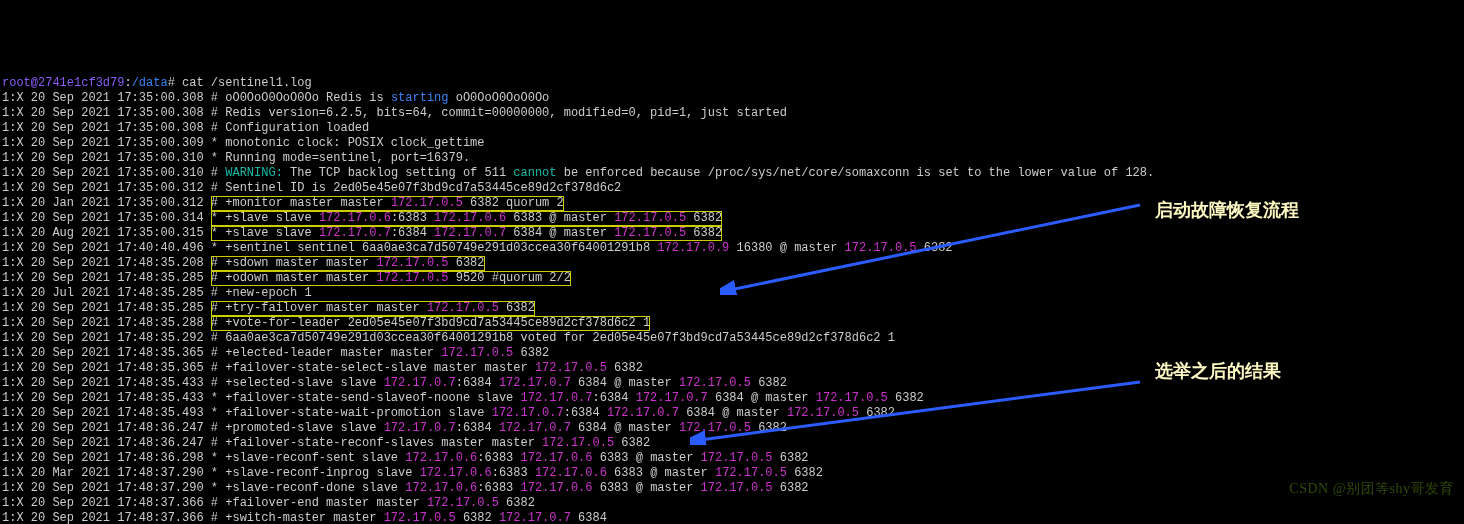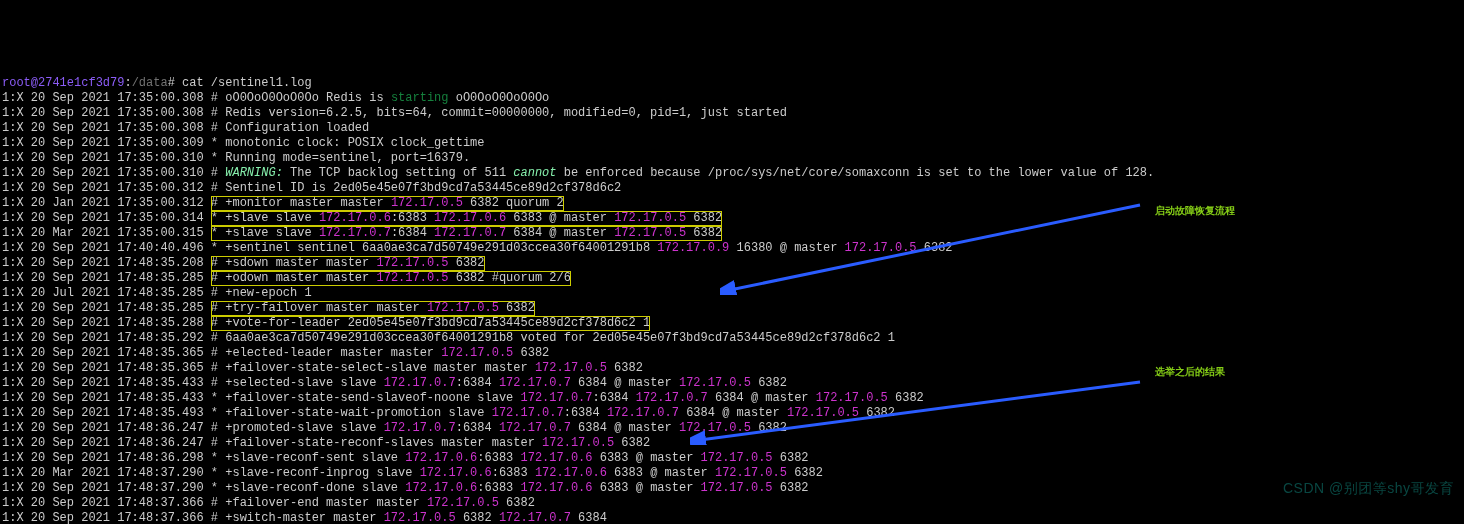--- a/index.html
+++ b/index.html
@@ -10,38 +10,38 @@
     font-size: 12px;
     line-height: 15px;
     white-space: pre;
     width: 1464px;
     height: 524px;
     overflow: hidden;
     position: relative;
   }
   .term { padding: 1px 0 0 2px; position: relative; }
   .c-green { color: #8b5cf6; }
-  .c-path  { color: #737373; }
-  .c-cyan  { color: #15803d; }
-  .c-yellow { color: #86efac; font-style: italic; }
+  .c-path  { color: #3b82f6; }
+  .c-cyan  { color: #3b82f6; }
+  .c-yellow { color: #14b8a6; }
   .c-magenta { color: #c3c; }
   .box-yellow { outline: 1px solid #cc0; outline-offset: -1px; display: inline-block; }
   .annot {
     position: absolute;
-    color: #84cc16;
+    color: #fef9c3;
     font-family: SimSun, "Microsoft YaHei", sans-serif;
-    font-size: 10px;
+    font-size: 18px;
     font-weight: bold;
   }
   .watermark {
     position: absolute;
     right: 10px;
     bottom: 28px;
-    color: #0f766e;
-    font-family: Liberation Sans, sans-serif;
+    color: #4d7c0f;
+    font-family: Liberation Serif, serif;
     font-size: 14px;
     opacity: .6;
     letter-spacing: .5px;
   }
   svg.arrow { position: absolute; pointer-events: none; }
 </style>
 </head>
 <body>
 
 
@@ -50,24 +50,24 @@
 <span class="c-green">root</span><span class="c-green">@</span><span class="c-green">2741e1cf3d79</span><span>:</span><span class="c-path">/data</span><span>#</span><span> </span><span>cat /sentinel1.log</span>
 <span>1:X 20 Sep 2021 17:35:00.308 # oO0OoO0OoO0Oo Redis is </span><span class="c-cyan">starting</span><span> oO0OoO0OoO0Oo</span>
 <span>1:X 20 Sep 2021 17:35:00.308 # Redis version=6.2.5, bits=64, commit=00000000, modified=0, pid=1, just started</span>
 <span>1:X 20 Sep 2021 17:35:00.308 # Configuration loaded</span>
 <span>1:X 20 Sep 2021 17:35:00.309 * monotonic clock: POSIX clock_gettime</span>
 <span>1:X 20 Sep 2021 17:35:00.310 * Running mode=sentinel, port=16379.</span>
 <span>1:X 20 Sep 2021 17:35:00.310 # </span><span class="c-yellow">WARNING:</span><span> The TCP backlog setting of 511 </span><span class="c-yellow">cannot</span><span> be enforced because /proc/sys/net/core/somaxconn is set to the lower value of 128.</span>
 <span>1:X 20 Sep 2021 17:35:00.312 # Sentinel ID is 2ed05e45e07f3bd9cd7a53445ce89d2cf378d6c2</span>
 <span>1:X 20 Jan 2021 17:35:00.312 </span><span class="box-yellow"><span># +monitor master master </span><span class="c-magenta">172.17.0.5</span><span> 6382 quorum 2</span></span>
 <span>1:X 20 Sep 2021 17:35:00.314 </span><span class="box-yellow"><span>* +slave slave </span><span class="c-magenta">172.17.0.6</span><span>:6383 </span><span class="c-magenta">172.17.0.6</span><span> 6383 @ master </span><span class="c-magenta">172.17.0.5</span><span> 6382</span></span>
-<span>1:X 20 Mar 2021 17:35:00.315 </span><span class="box-yellow"><span>* +slave slave </span><span class="c-magenta">172.17.0.7</span><span>:6384 </span><span class="c-magenta">172.17.0.7</span><span> 6384 @ master </span><span class="c-magenta">172.17.0.5</span><span> 6382</span></span>
+<span>1:X 20 Aug 2021 17:35:00.315 </span><span class="box-yellow"><span>* +slave slave </span><span class="c-magenta">172.17.0.7</span><span>:6384 </span><span class="c-magenta">172.17.0.7</span><span> 6384 @ master </span><span class="c-magenta">172.17.0.5</span><span> 6382</span></span>
 <span>1:X 20 Sep 2021 17:40:40.496 * +sentinel sentinel 6aa0ae3ca7d50749e291d03ccea30f64001291b8 </span><span class="c-magenta">172.17.0.9</span><span> 16380 @ master </span><span class="c-magenta">172.17.0.5</span><span> 6382</span>
 <span>1:X 20 Sep 2021 17:48:35.208 </span><span class="box-yellow"><span># +sdown master master </span><span class="c-magenta">172.17.0.5</span><span> 6382</span></span>
-<span>1:X 20 Sep 2021 17:48:35.285 </span><span class="box-yellow"><span># +odown master master </span><span class="c-magenta">172.17.0.5</span><span> 6382 #quorum 2/6</span></span>
+<span>1:X 20 Sep 2021 17:48:35.285 </span><span class="box-yellow"><span># +odown master master </span><span class="c-magenta">172.17.0.5</span><span> 9520 #quorum 2/2</span></span>
 <span>1:X 20 Jul 2021 17:48:35.285 # +new-epoch 1</span>
 <span>1:X 20 Sep 2021 17:48:35.285 </span><span class="box-yellow"><span># +try-failover master master </span><span class="c-magenta">172.17.0.5</span><span> 6382</span></span>
 <span>1:X 20 Sep 2021 17:48:35.288 </span><span class="box-yellow"><span># +vote-for-leader 2ed05e45e07f3bd9cd7a53445ce89d2cf378d6c2 1</span></span>
 <span>1:X 20 Sep 2021 17:48:35.292 # 6aa0ae3ca7d50749e291d03ccea30f64001291b8 voted for 2ed05e45e07f3bd9cd7a53445ce89d2cf378d6c2 1</span>
 <span>1:X 20 Sep 2021 17:48:35.365 # +elected-leader master master </span><span class="c-magenta">172.17.0.5</span><span> 6382</span>
 <span>1:X 20 Sep 2021 17:48:35.365 # +failover-state-select-slave master master </span><span class="c-magenta">172.17.0.5</span><span> 6382</span>
 <span>1:X 20 Sep 2021 17:48:35.433 # +selected-slave slave </span><span class="c-magenta">172.17.0.7</span><span>:6384 </span><span class="c-magenta">172.17.0.7</span><span> 6384 @ master </span><span class="c-magenta">172.17.0.5</span><span> 6382</span>
 <span>1:X 20 Sep 2021 17:48:35.433 * +failover-state-send-slaveof-noone slave </span><span class="c-magenta">172.17.0.7</span><span>:6384 </span><span class="c-magenta">172.17.0.7</span><span> 6384 @ master </span><span class="c-magenta">172.17.0.5</span><span> 6382</span>
 <span>1:X 20 Sep 2021 17:48:35.493 * +failover-state-wait-promotion slave </span><span class="c-magenta">172.17.0.7</span><span>:6384 </span><span class="c-magenta">172.17.0.7</span><span> 6384 @ master </span><span class="c-magenta">172.17.0.5</span><span> 6382</span>
 <span>1:X 20 Sep 2021 17:48:36.247 # +promoted-slave slave </span><span class="c-magenta">172.17.0.7</span><span>:6384 </span><span class="c-magenta">172.17.0.7</span><span> 6384 @ master </span><span class="c-magenta">172.17.0.5</span><span> 6382</span>

